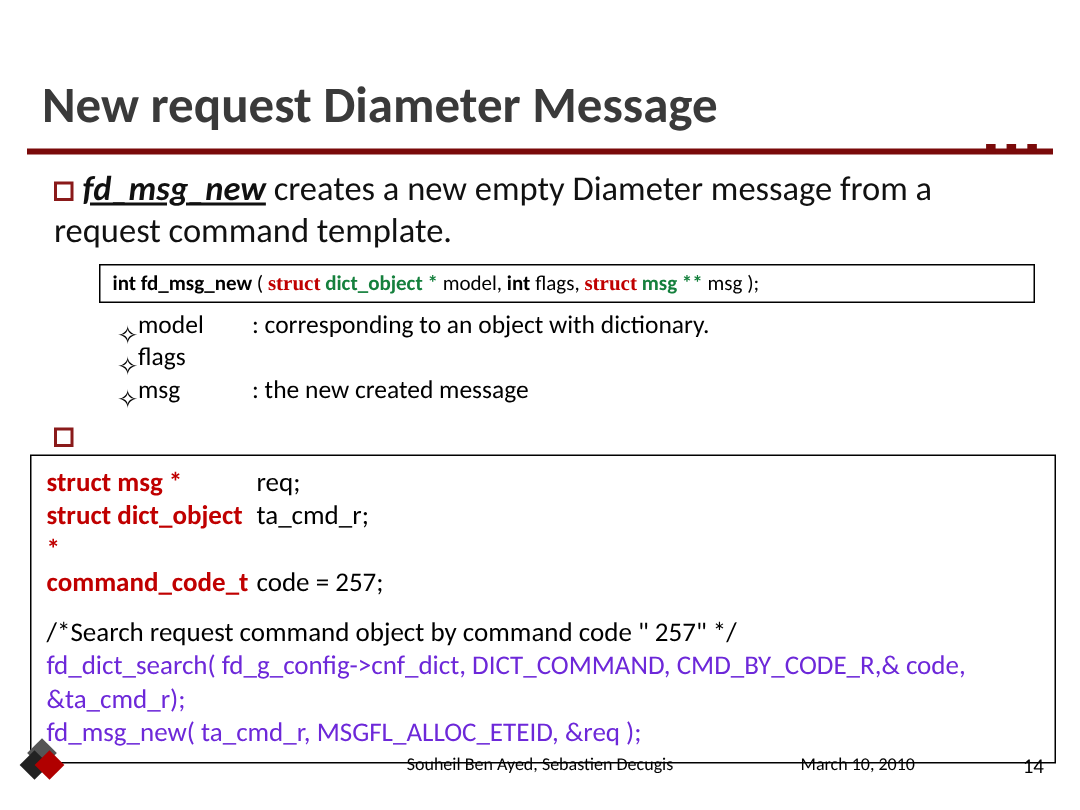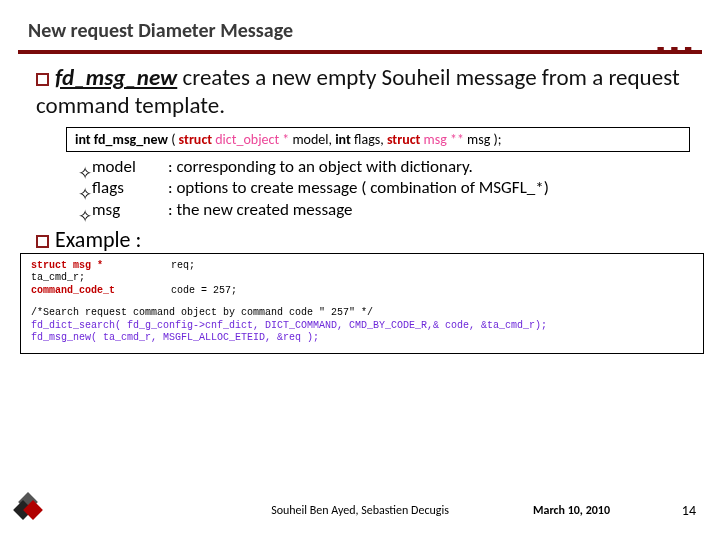--- a/index.html
+++ b/index.html
@@ -4,24 +4,25 @@
 <style>
   * { box-sizing: border-box; margin: 0; padding: 0; }
   body {
     width: 720px; height: 540px;
     background: #fff;
     font-family: "Calibri", "Segoe UI", Arial, sans-serif;
     position: relative;
     overflow: hidden;
   }
   .title {
-    font-size: 20px;
+    font-size: 34px;
     font-weight: 700;
     color: #3a3a3a;
     padding: 18px 0 8px 28px;
+    margin-top: 32px;
   }
   .rule {
     height: 4px; background: #7a0a0a;
     margin: 0 18px 0 18px;
     position: relative;
   }
   .rule .dots {
     position: absolute; right: 4px; top: -14px;
     letter-spacing: 6px; color: #7a0a0a; font-size: 22px; font-weight: 900;
   }
@@ -33,38 +34,37 @@
     vertical-align: -1px;
   }
   .fn { font-style: italic; font-weight: 700; text-decoration: underline; }
   .sigbox {
     border: 1px solid #000;
     margin: 8px 0 4px 30px;
     padding: 3px 8px;
     font-size: 14px;
   }
   .kw-int   { color: #000; font-weight: 700; text-align: center; }
-  .kw-struct{ color: #c00000; font-weight: 700; }
+  .kw-struct{ color: #c00000; font-weight: 700; font-family: Liberation Serif, serif; }
   .kw-name  { color: #000; font-weight: 700; }
   .kw-plain { color: #000; }
-  .kw-msg   { color: #ec4899; font-weight: 400; margin-top: 18px; }
+  .kw-msg   { color: #15803d; font-weight: 700; margin-top: 18px; }
   .params { margin: 4px 0 2px 42px; font-size: 17px; }
   .prow { display: flex; line-height: 1.25; }
   .pbullet {
     display: inline-block; width: 8px; height: 8px; margin: 7px 6px 0 0;
   }
   .pname { width: 76px; }
   .example { font-size: 22px; margin-top: 6px; }
   .codebox {
     border: 1px solid #000;
     margin: 0 16px 12px 20px;
     padding: 6px 10px 8px 10px;
-    font-size: 10px;
+    font-size: 18px;
     line-height: 1.25;
-    font-family: Liberation Mono, monospace;
   }
   .decl { display: flex; }
   .decl .t { width: 140px; color: #c00000; font-weight: 700; }
   .decl .v { color: #000; }
   .cmt { color: #000; margin-top: 10px; }
   .call { color: #6d28d9; }
   .footer {
     position: absolute; bottom: 16px; left: 0; right: 0;
     display: flex; align-items: center; height: 28px;
   }
@@ -73,35 +73,35 @@
     position: relative;
   }
   .logo .sq { position: absolute; width: 14px; height: 14px; transform: rotate(45deg); }
   .logo .s1 { background:#222; left:6px;  top:8px; }
   .logo .s2 { background:#b00000; left:16px; top:8px; }
   .logo .s3 { background:#555; left:11px; top:0px; }
   .authors {
     position: absolute; left: 0; right: 0; text-align: center;
     font-size: 12px; color: #000;
   }
-  .date { position: absolute; right: 110px; font-size: 12px; font-weight: bold; }
+  .date { position: absolute; right: 110px; font-size: 12px; }
   .pagen { position: absolute; right: 24px; font-size: 14px; }
 </style>
 </head>
 <body>
 
 <div class="title">New request Diameter Message</div>
 
 <div class="rule">
   <span class="dots">▪▪▪</span>
 </div>
 
 <div class="content">
   <div class="lead">
-    <span class="sqbullet"></span><span class="fn">fd_msg_new</span><span> creates a new empty Souheil message from a request command template.</span>
+    <span class="sqbullet"></span><span class="fn">fd_msg_new</span><span> creates a new empty Diameter message from a request command template.</span>
   </div>
 
   <div class="sigbox">
     <span class="kw-int">int</span>
     <span class="kw-name">fd_msg_new</span>
     (
     <span class="kw-struct">struct</span>
     <span class="kw-msg">dict_object *</span>
     <span class="kw-plain">model</span>,
     <span class="kw-int">int</span>
@@ -114,40 +114,40 @@
 
   <div class="params">
     <div class="prow">
       <span class="pbullet">✧</span>
       <span class="pname">model</span>
       <span>: corresponding  to an object with dictionary.</span>
     </div>
     <div class="prow">
       <span class="pbullet">✧</span>
       <span class="pname">flags</span>
-      <span>: options to create message ( combination of MSGFL_*)</span>
     </div>
     <div class="prow">
       <span class="pbullet">✧</span>
       <span class="pname">msg</span>
       <span>: the new created message</span>
     </div>
   </div>
 
   <div class="example">
-    <span class="sqbullet"></span><span>Example :</span>
+    <span class="sqbullet"></span>
   </div>
 </div>
 
 <div class="codebox">
   <div class="decl">
     <span class="t">struct msg *</span>
     <span class="v">req;</span>
   </div>
   <div class="decl">
+    <span class="t">struct dict_object *</span>
     <span class="v">ta_cmd_r;</span>
   </div>
   <div class="decl">
     <span class="t">command_code_t</span>
     <span class="v">code = 257;</span>
   </div>
   <div class="cmt">/*Search request command object by command code " 257" */</div>
   <div class="call">fd_dict_search( fd_g_config-&gt;cnf_dict, DICT_COMMAND, CMD_BY_CODE_R,&amp; code, &amp;ta_cmd_r);</div>
   <div class="call">fd_msg_new( ta_cmd_r, MSGFL_ALLOC_ETEID, &amp;req );</div>
 </div>

